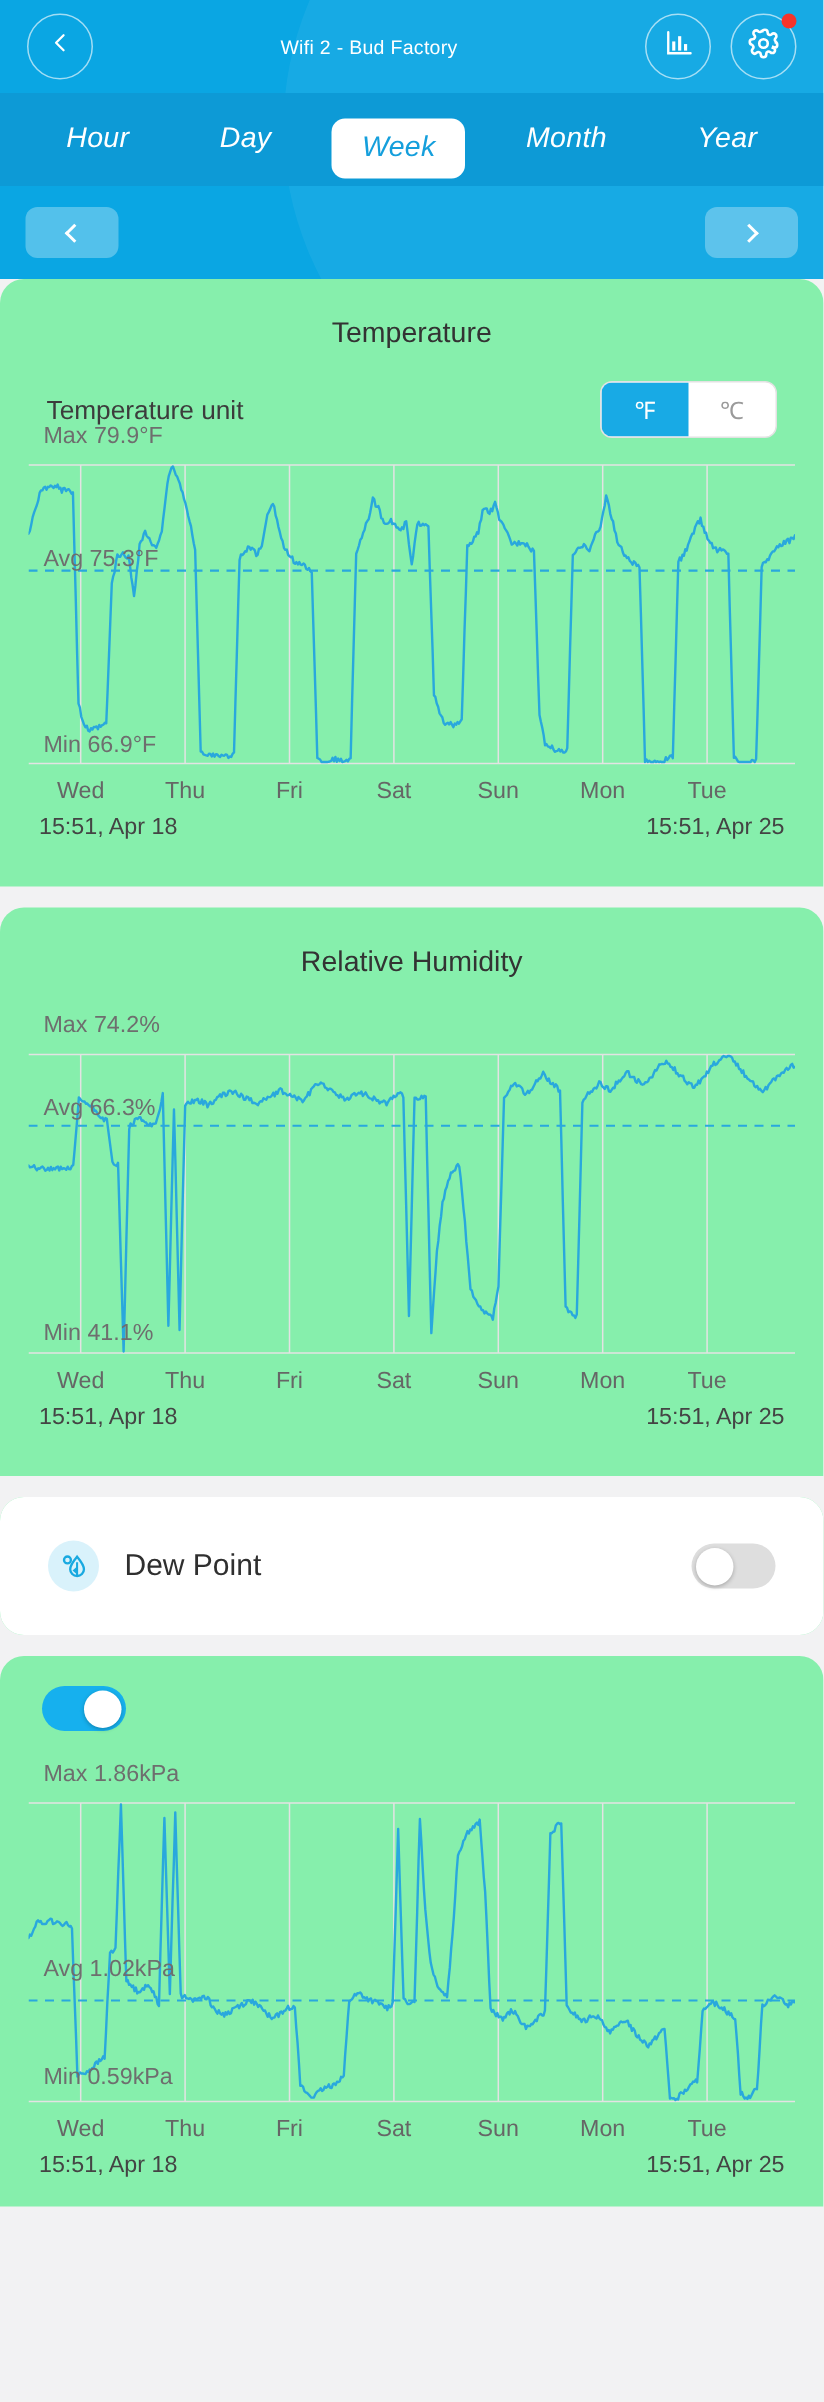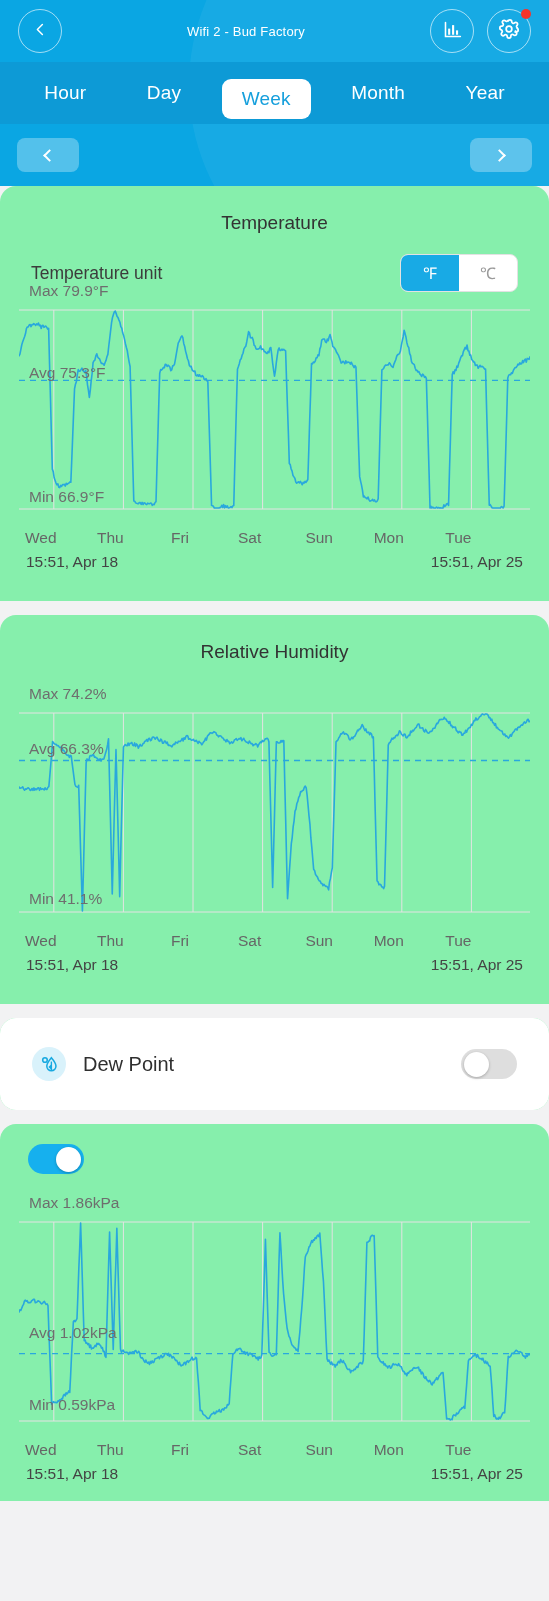--- a/index.html
+++ b/index.html
@@ -74,20 +74,21 @@
 
   .tabbar {
     position: relative;
     height: 62px;
     background: #0d9ad6;
     display: flex;
     align-items: center;
     justify-content: space-around;
     padding: 0 14px;
     z-index: 2;
+    font-style: italic;
   }
   .tab {
     color: #ffffff;
     font-size: 19px;
     padding: 9px 20px;
     border-radius: 9px;
     letter-spacing: .2px;
   }
   .tab.active {
     background: #ffffff;
@@ -175,22 +176,22 @@
   .chart-svg { display: block; width: 100%; }
   .stat-label {
     position: absolute;
     left: 10px;
     font-size: 15.5px;
     color: #6e6e6e;
     white-space: nowrap;
   }
   .axis-days {
     display: flex;
-    padding: 0 6px;
-    margin-top: 12px;
+    padding: 0 19px;
+    margin-top: 2px;
   }
   .axis-days span {
     font-size: 15.5px;
     color: #666666;
     width: 69.6px;
     text-align: center;
   }
   .axis-dates {
     display: flex;
     justify-content: space-between;

